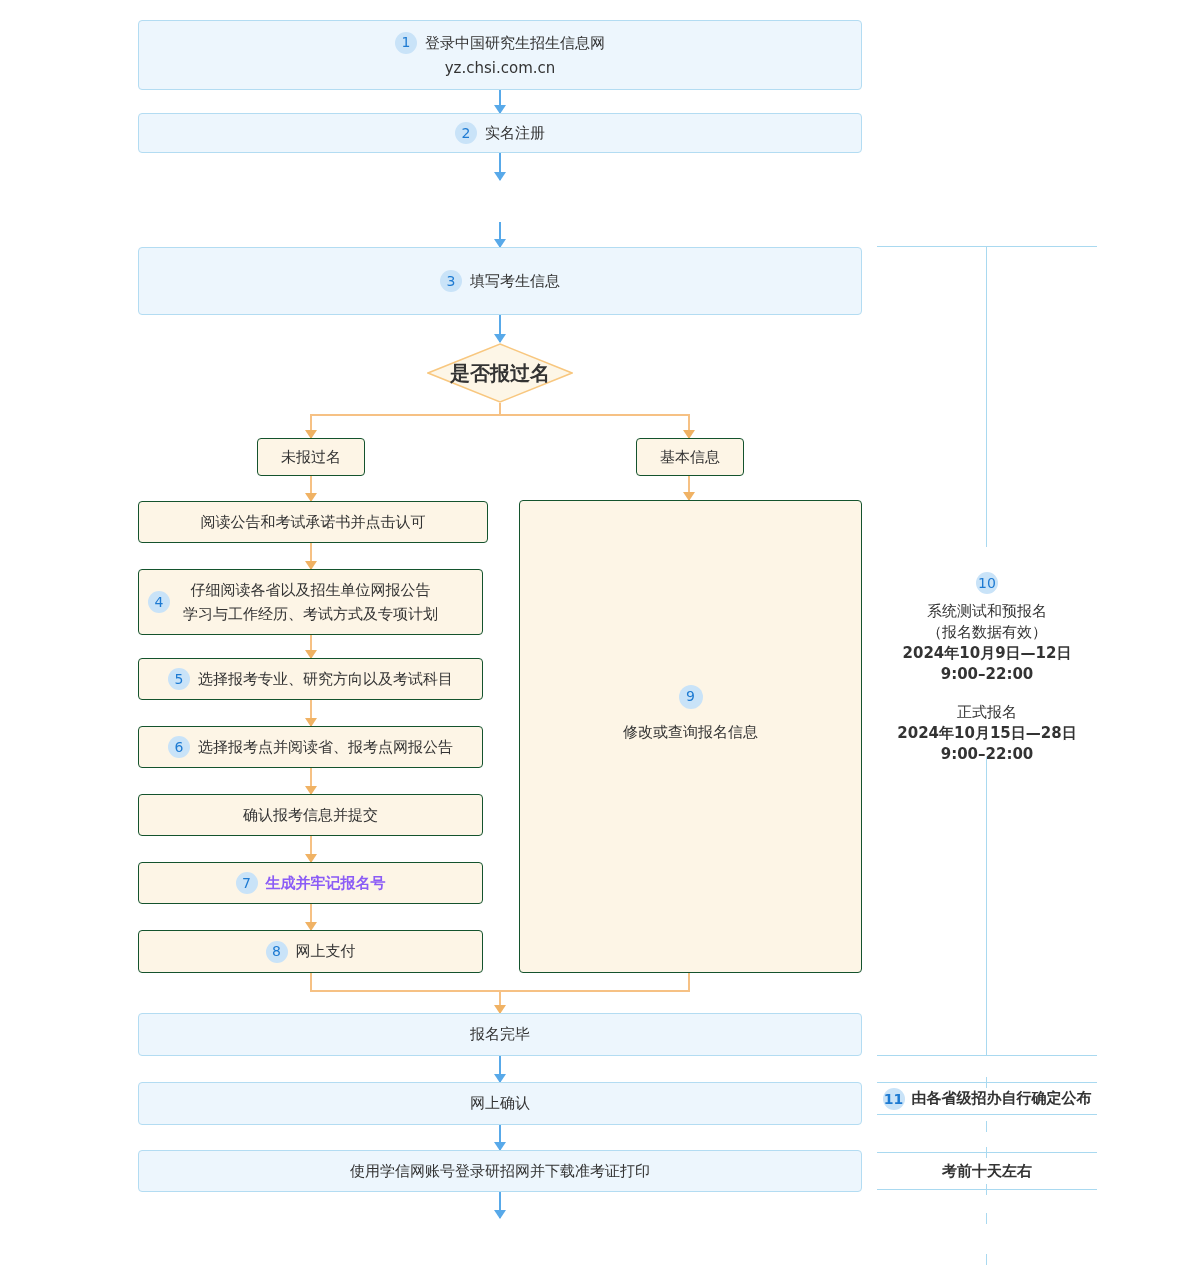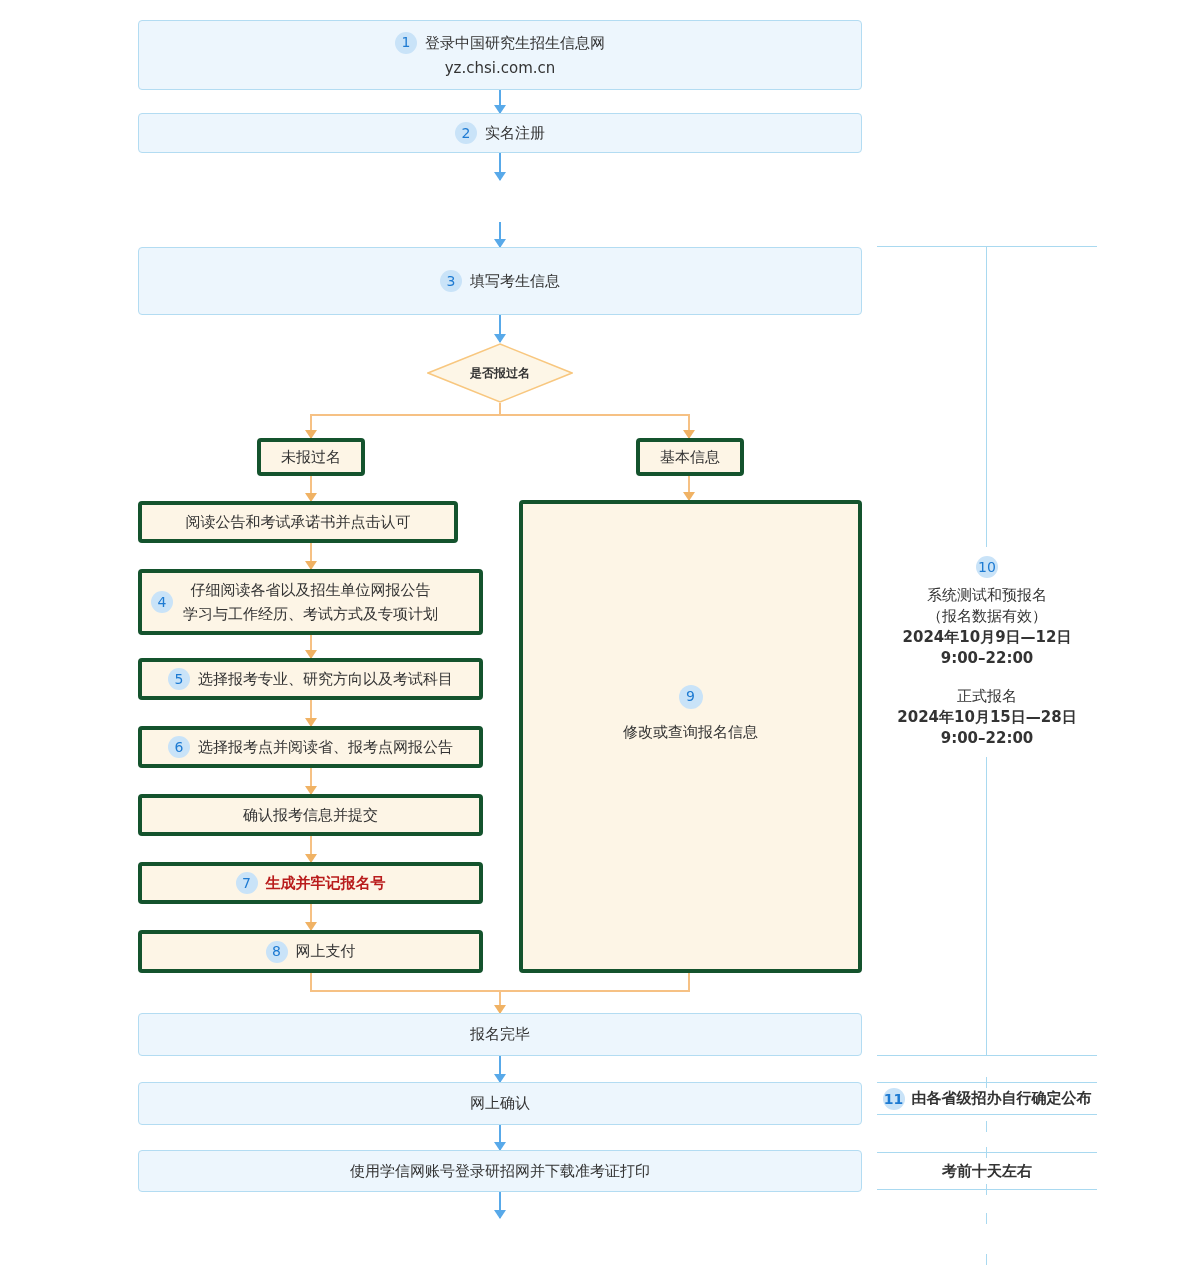--- a/index.html
+++ b/index.html
@@ -2,51 +2,51 @@
 <html><head>
 <meta charset="utf-8">
 <style>
   html,body{margin:0;padding:0;background:#ffffff;}
   body{font-family:"DejaVu Sans","Liberation Sans",sans-serif;color:#333;}
   #stage{position:relative;width:1180px;height:1284px;background:#fff;overflow:hidden;}
 
   .box{position:absolute;box-sizing:border-box;display:flex;align-items:center;justify-content:center;
        font-size:15px;color:#333;text-align:center;border-radius:4px;line-height:1.35;}
   .blue{background:#edf6fd;border:1px solid #b3dcf2;}
-  .orange{background:#fdf5e6;border:4px solid #14532d;}
+  .orange{background:#fdf5e6;border:1px solid #14532d;}
   .col{flex-direction:column;gap:4px;}
   .row{display:flex;align-items:center;justify-content:center;gap:8px;}
 
   .badge{width:22px;height:22px;border-radius:50%;background:#c9e3f8;color:#1d7ad2;
          display:inline-flex;align-items:center;justify-content:center;font-size:14px;flex:none;}
 
   .arr{position:absolute;width:2px;}
   .arr.ablue{background:#58a9e9;}
   .arr.aorange{background:#f6c184;}
   .arr::after{content:"";position:absolute;left:50%;transform:translateX(-50%);bottom:-1px;
               width:0;height:0;border-left:6px solid transparent;border-right:6px solid transparent;border-top:9px solid;}
   .arr.ablue::after{border-top-color:#58a9e9;}
   .arr.aorange::after{border-top-color:#f0b264;}
 
   .oline{position:absolute;background:#f6c184;}
   .sline{position:absolute;background:#a9d9f0;}
   .tick{position:absolute;width:1px;height:11px;background:#a9d9f0;}
 
   .diamond-wrap{position:absolute;left:427px;top:343px;width:146px;height:60px;}
   .diamond-wrap .dtext{position:absolute;inset:0;display:flex;align-items:center;justify-content:center;
-                       font-weight:700;font-size:12px;}
-
-  .red{color:#b91c1c;font-weight:700;}
+                       font-weight:700;font-size:20px;}
+
+  .red{color:#8b5cf6;font-weight:700;}
 
   .badge-abs{position:absolute;left:9px;top:50%;transform:translateY(-50%);}
 
   .bigbox-content{display:flex;flex-direction:column;align-items:center;gap:13px;padding-bottom:46px;}
 
   .sb-block{position:absolute;left:877px;width:220px;display:flex;flex-direction:column;align-items:center;
-            text-align:center;font-size:15px;line-height:21px;color:#333;}
+            text-align:center;font-size:15px;line-height:21px;color:#333;margin-top:16px;}
   .sb-title{font-weight:400;}
   .sb-text{font-weight:600;}
   .sb-gap{margin-top:17px;}
   .sb-sect{position:absolute;left:877px;width:220px;box-sizing:border-box;
            border-top:1px solid #a9d9f0;border-bottom:1px solid #a9d9f0;
            display:flex;align-items:center;justify-content:center;gap:7px;
            font-size:15px;font-weight:600;color:#333;text-align:center;}
 </style>
 </head>
 <body>
@@ -99,21 +99,21 @@
   <div class="box orange" style="left:257px;top:438px;width:108px;height:38px;">
     <span>未报过名</span>
   </div>
   <div class="box orange" style="left:636px;top:438px;width:108px;height:38px;">
     <span>基本信息</span>
   </div>
 
   <div class="arr aorange" style="left:310px;top:476px;height:25px;"></div>
   <div class="arr aorange" style="left:688px;top:476px;height:24px;"></div>
 
-  <div class="box orange" style="left:138px;top:501px;width:320px;height:42px;">
+  <div class="box orange" style="left:138px;top:501px;width:350px;height:42px;">
     <span>阅读公告和考试承诺书并点击认可</span>
   </div>
   <div class="arr aorange" style="left:310px;top:543px;height:26px;"></div>
 
   <div class="box orange col" style="left:138px;top:569px;width:345px;height:66px;">
     <span class="badge badge-abs">4</span>
     <div>仔细阅读各省以及招生单位网报公告</div>
     <div>学习与工作经历、考试方式及专项计划</div>
   </div>
   <div class="arr aorange" style="left:310px;top:635px;height:23px;"></div>

